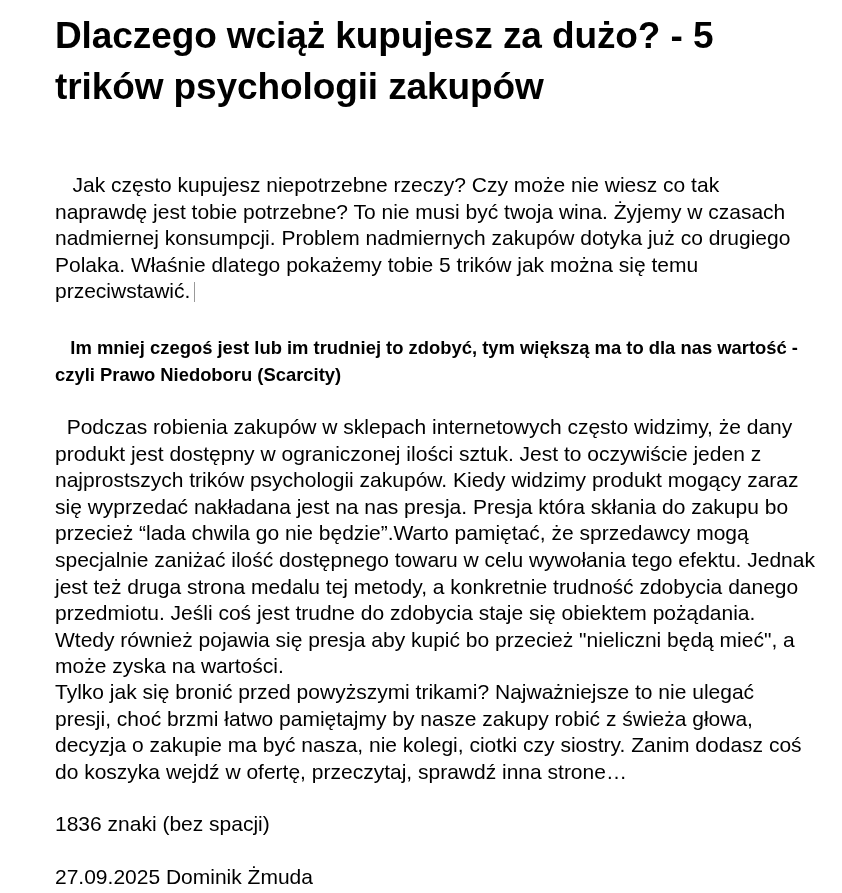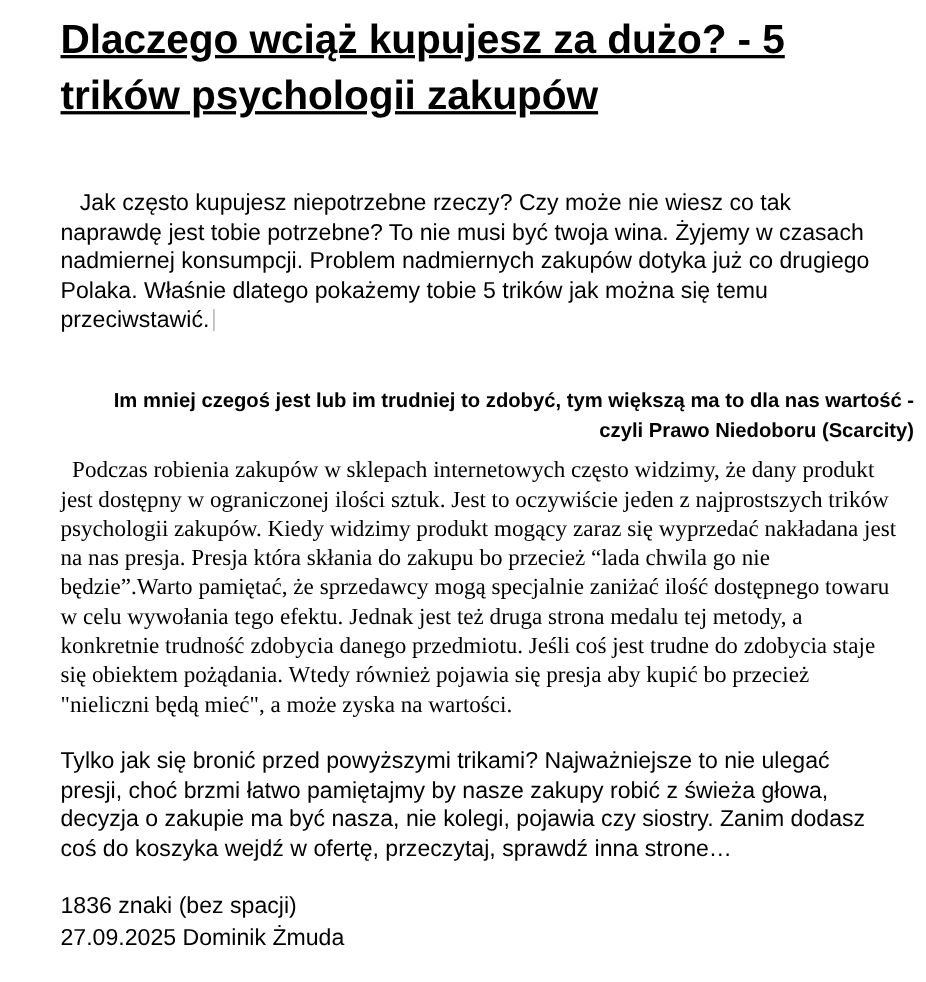--- a/index.html
+++ b/index.html
@@ -24,46 +24,44 @@
     .title {
       position: absolute;
       left: 0;
       top: 10px;
       width: 770px;
       font-size: 37px;
       font-weight: bold;
       line-height: 51px;
       margin: 0;
       letter-spacing: -0.1px;
-      text-decoration: underline;
     }
     .para {
       position: absolute;
       left: 0;
       width: 760px;
       font-size: 21px;
       line-height: 26.6px;
       margin: 0;
     }
     .intro { top: 172px; }
     .heading {
       position: absolute;
       left: 0;
       top: 335px;
       width: 760px;
       font-size: 18.4px;
       font-weight: bold;
       line-height: 26.6px;
-      margin: 16px;
-      text-align: right;
+      margin: 0;
     }
-    .p1 { top: 414px; font-family: Liberation Serif, serif; }
+    .p1 { top: 414px; }
     .p2 { top: 679px; }
     .count { top: 811px; }
-    .signature { top: 840px; }
+    .signature { top: 864px; }
     .caret {
       display: inline-block;
       width: 1px;
       height: 20px;
       background: #999999;
       vertical-align: -4px;
       margin-left: 4px;
     }
   </style>
 </head>
@@ -71,18 +69,18 @@
 
 <div class="page">
   <h1 class="title">Dlaczego wciąż kupujesz za dużo? - 5 trików psychologii zakupów</h1>
 
   <p class="para intro" style="white-space: pre-wrap;"><span>   Jak często kupujesz niepotrzebne rzeczy? Czy może nie wiesz co tak naprawdę jest tobie potrzebne? To nie musi być twoja wina. Żyjemy w czasach nadmiernej konsumpcji. Problem nadmiernych zakupów dotyka już co drugiego Polaka. Właśnie dlatego pokażemy tobie 5 trików jak można się temu przeciwstawić.</span><span class="caret"></span></p>
 
   <p class="heading" style="white-space: pre-wrap;">   Im mniej czegoś jest lub im trudniej to zdobyć, tym większą ma to dla nas wartość - czyli Prawo Niedoboru (Scarcity)</p>
 
   <p class="para p1" style="white-space: pre-wrap;">  Podczas robienia zakupów w sklepach internetowych często widzimy, że dany produkt jest dostępny w ograniczonej ilości sztuk. Jest to oczywiście jeden z najprostszych trików psychologii zakupów. Kiedy widzimy produkt mogący zaraz się wyprzedać nakładana jest na nas presja. Presja która skłania do zakupu bo przecież “lada chwila go nie będzie”.Warto pamiętać, że sprzedawcy mogą specjalnie zaniżać ilość dostępnego towaru w celu wywołania tego efektu. Jednak jest też druga strona medalu tej metody, a konkretnie trudność zdobycia danego przedmiotu. Jeśli coś jest trudne do zdobycia staje się obiektem pożądania. Wtedy również pojawia się presja aby kupić bo przecież "nieliczni będą mieć", a może zyska na wartości.</p>
 
-  <p class="para p2">Tylko jak się bronić przed powyższymi trikami? Najważniejsze to nie ulegać presji, choć brzmi łatwo pamiętajmy by nasze zakupy robić z świeża głowa, decyzja o zakupie ma być nasza, nie kolegi, pojawia czy siostry. Zanim dodasz coś do koszyka wejdź w ofertę, przeczytaj, sprawdź inna strone…</p>
+  <p class="para p2">Tylko jak się bronić przed powyższymi trikami? Najważniejsze to nie ulegać presji, choć brzmi łatwo pamiętajmy by nasze zakupy robić z świeża głowa, decyzja o zakupie ma być nasza, nie kolegi, ciotki czy siostry. Zanim dodasz coś do koszyka wejdź w ofertę, przeczytaj, sprawdź inna strone…</p>
 
   <p class="para count">1836 znaki (bez spacji)</p>
 
   <p class="para signature">27.09.2025 Dominik Żmuda</p>
 </div>
 
 </body></html>

